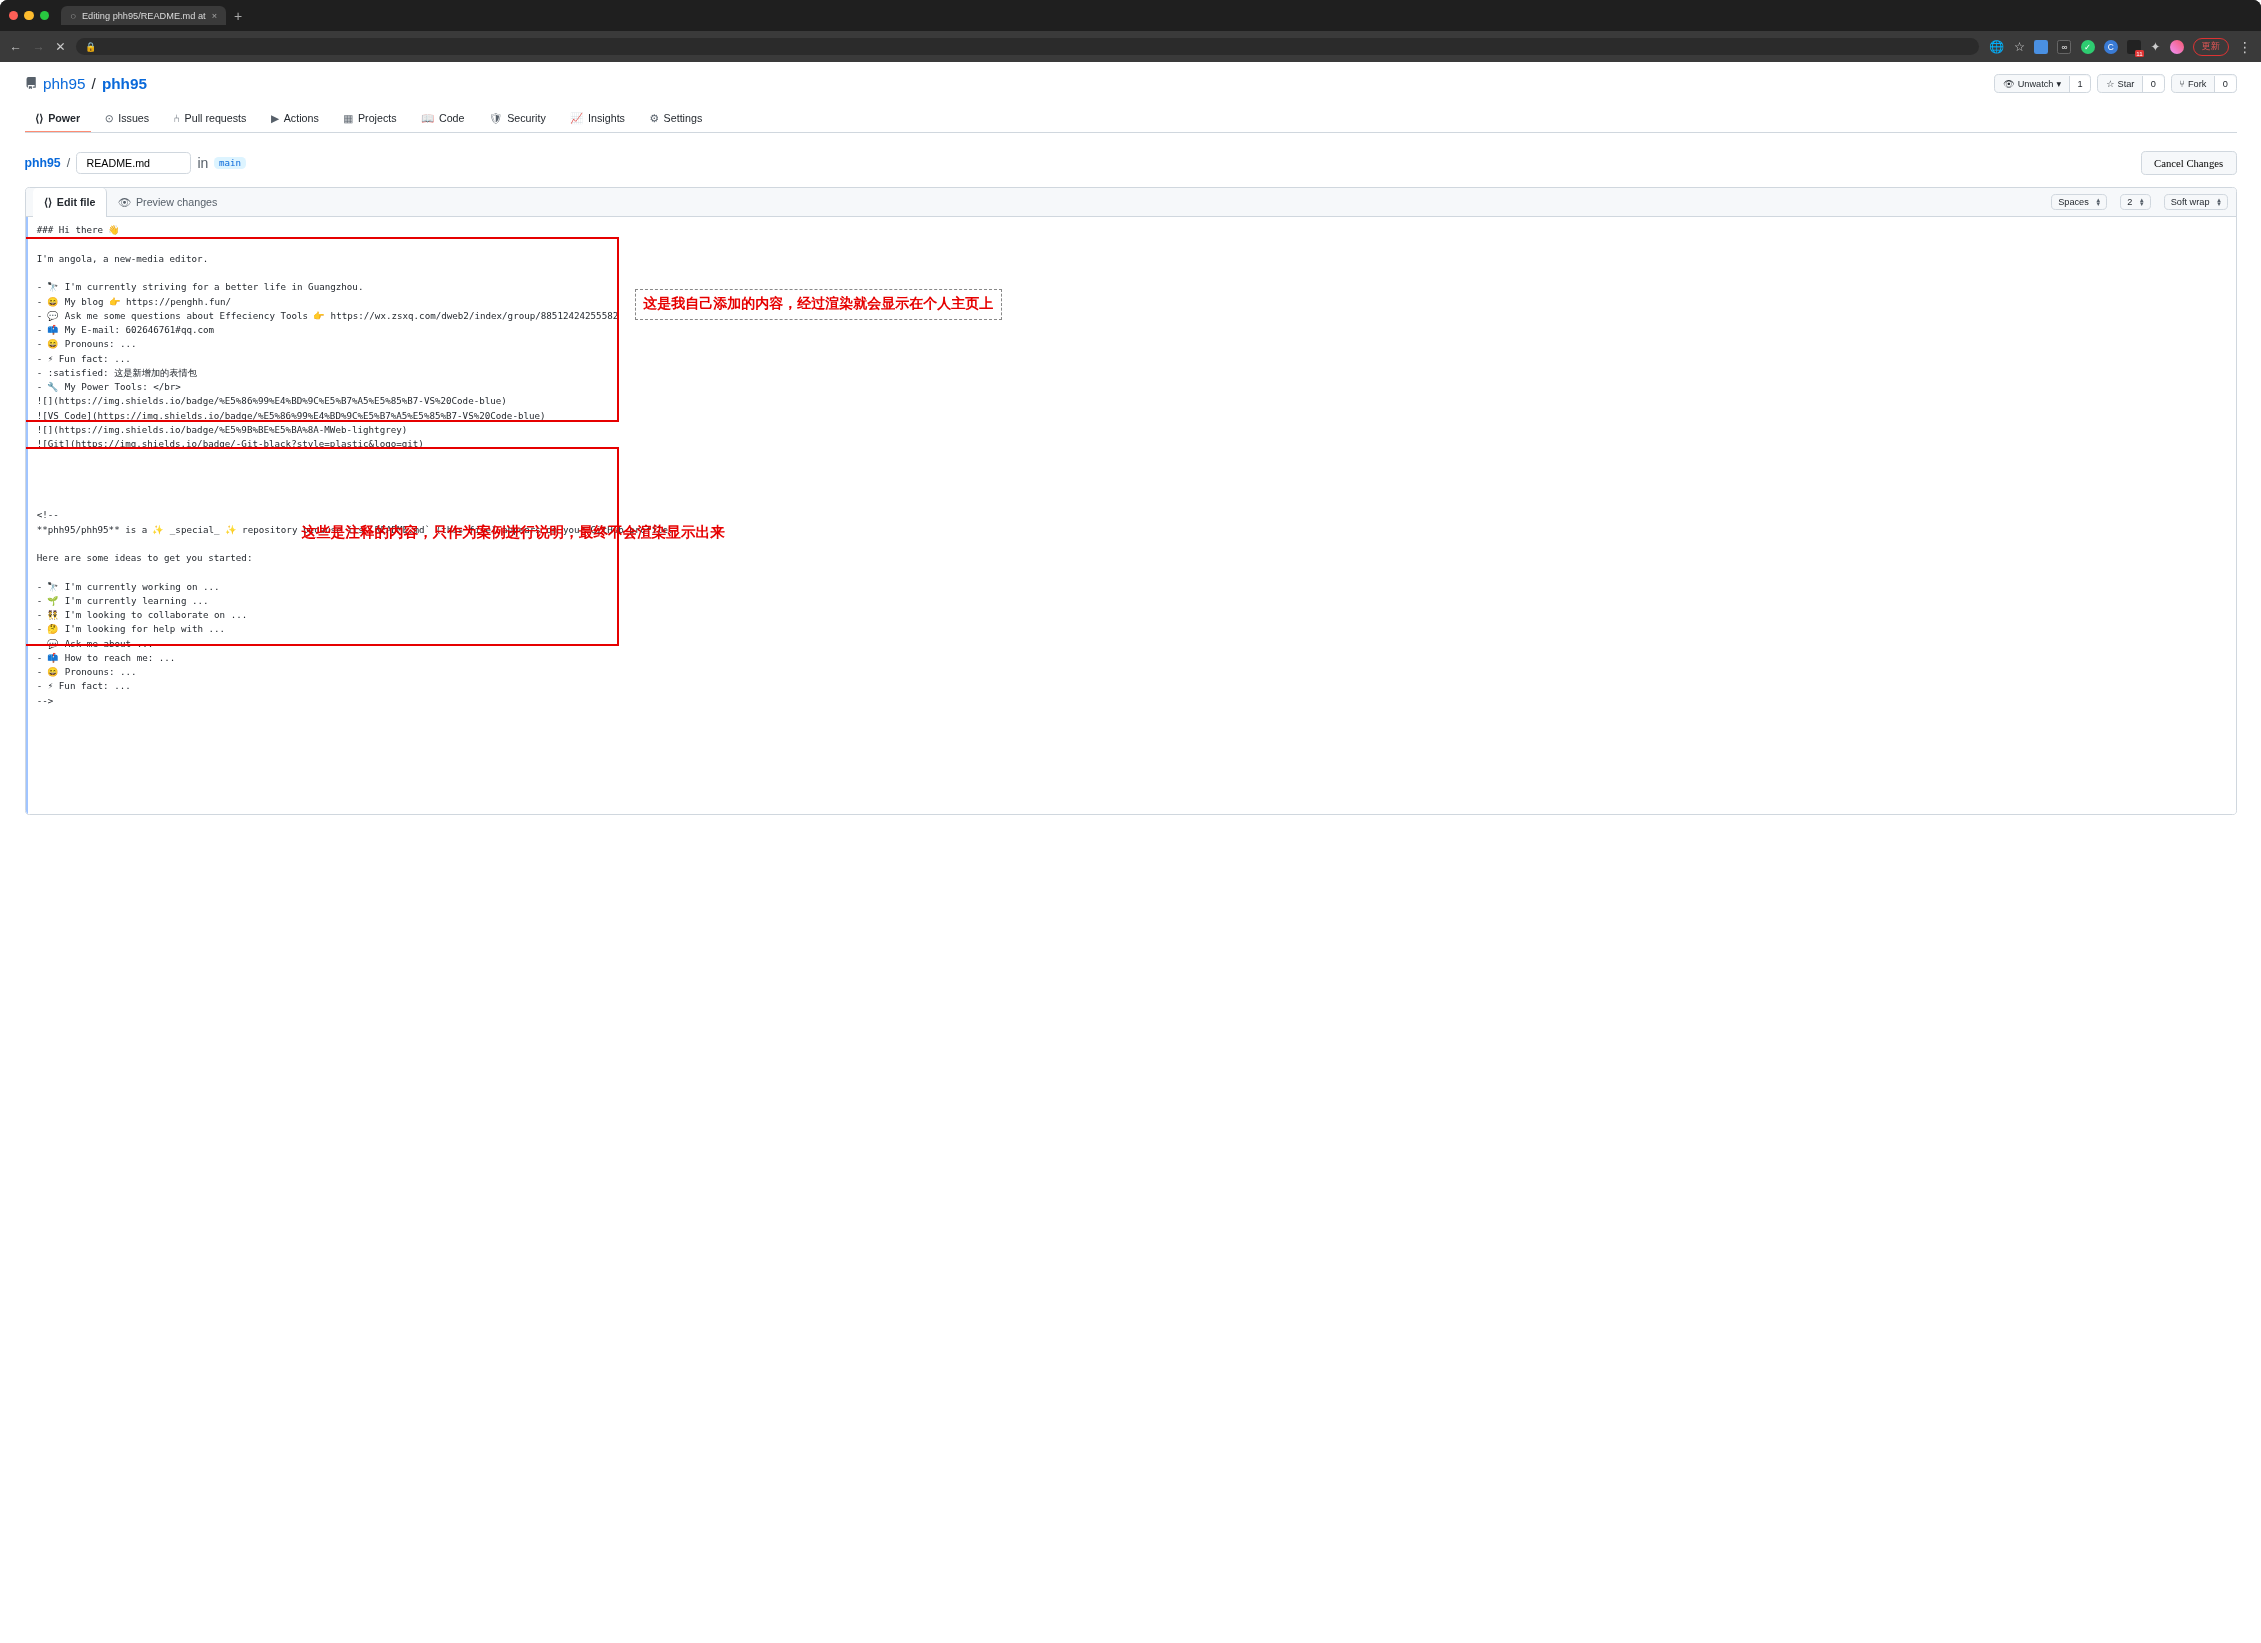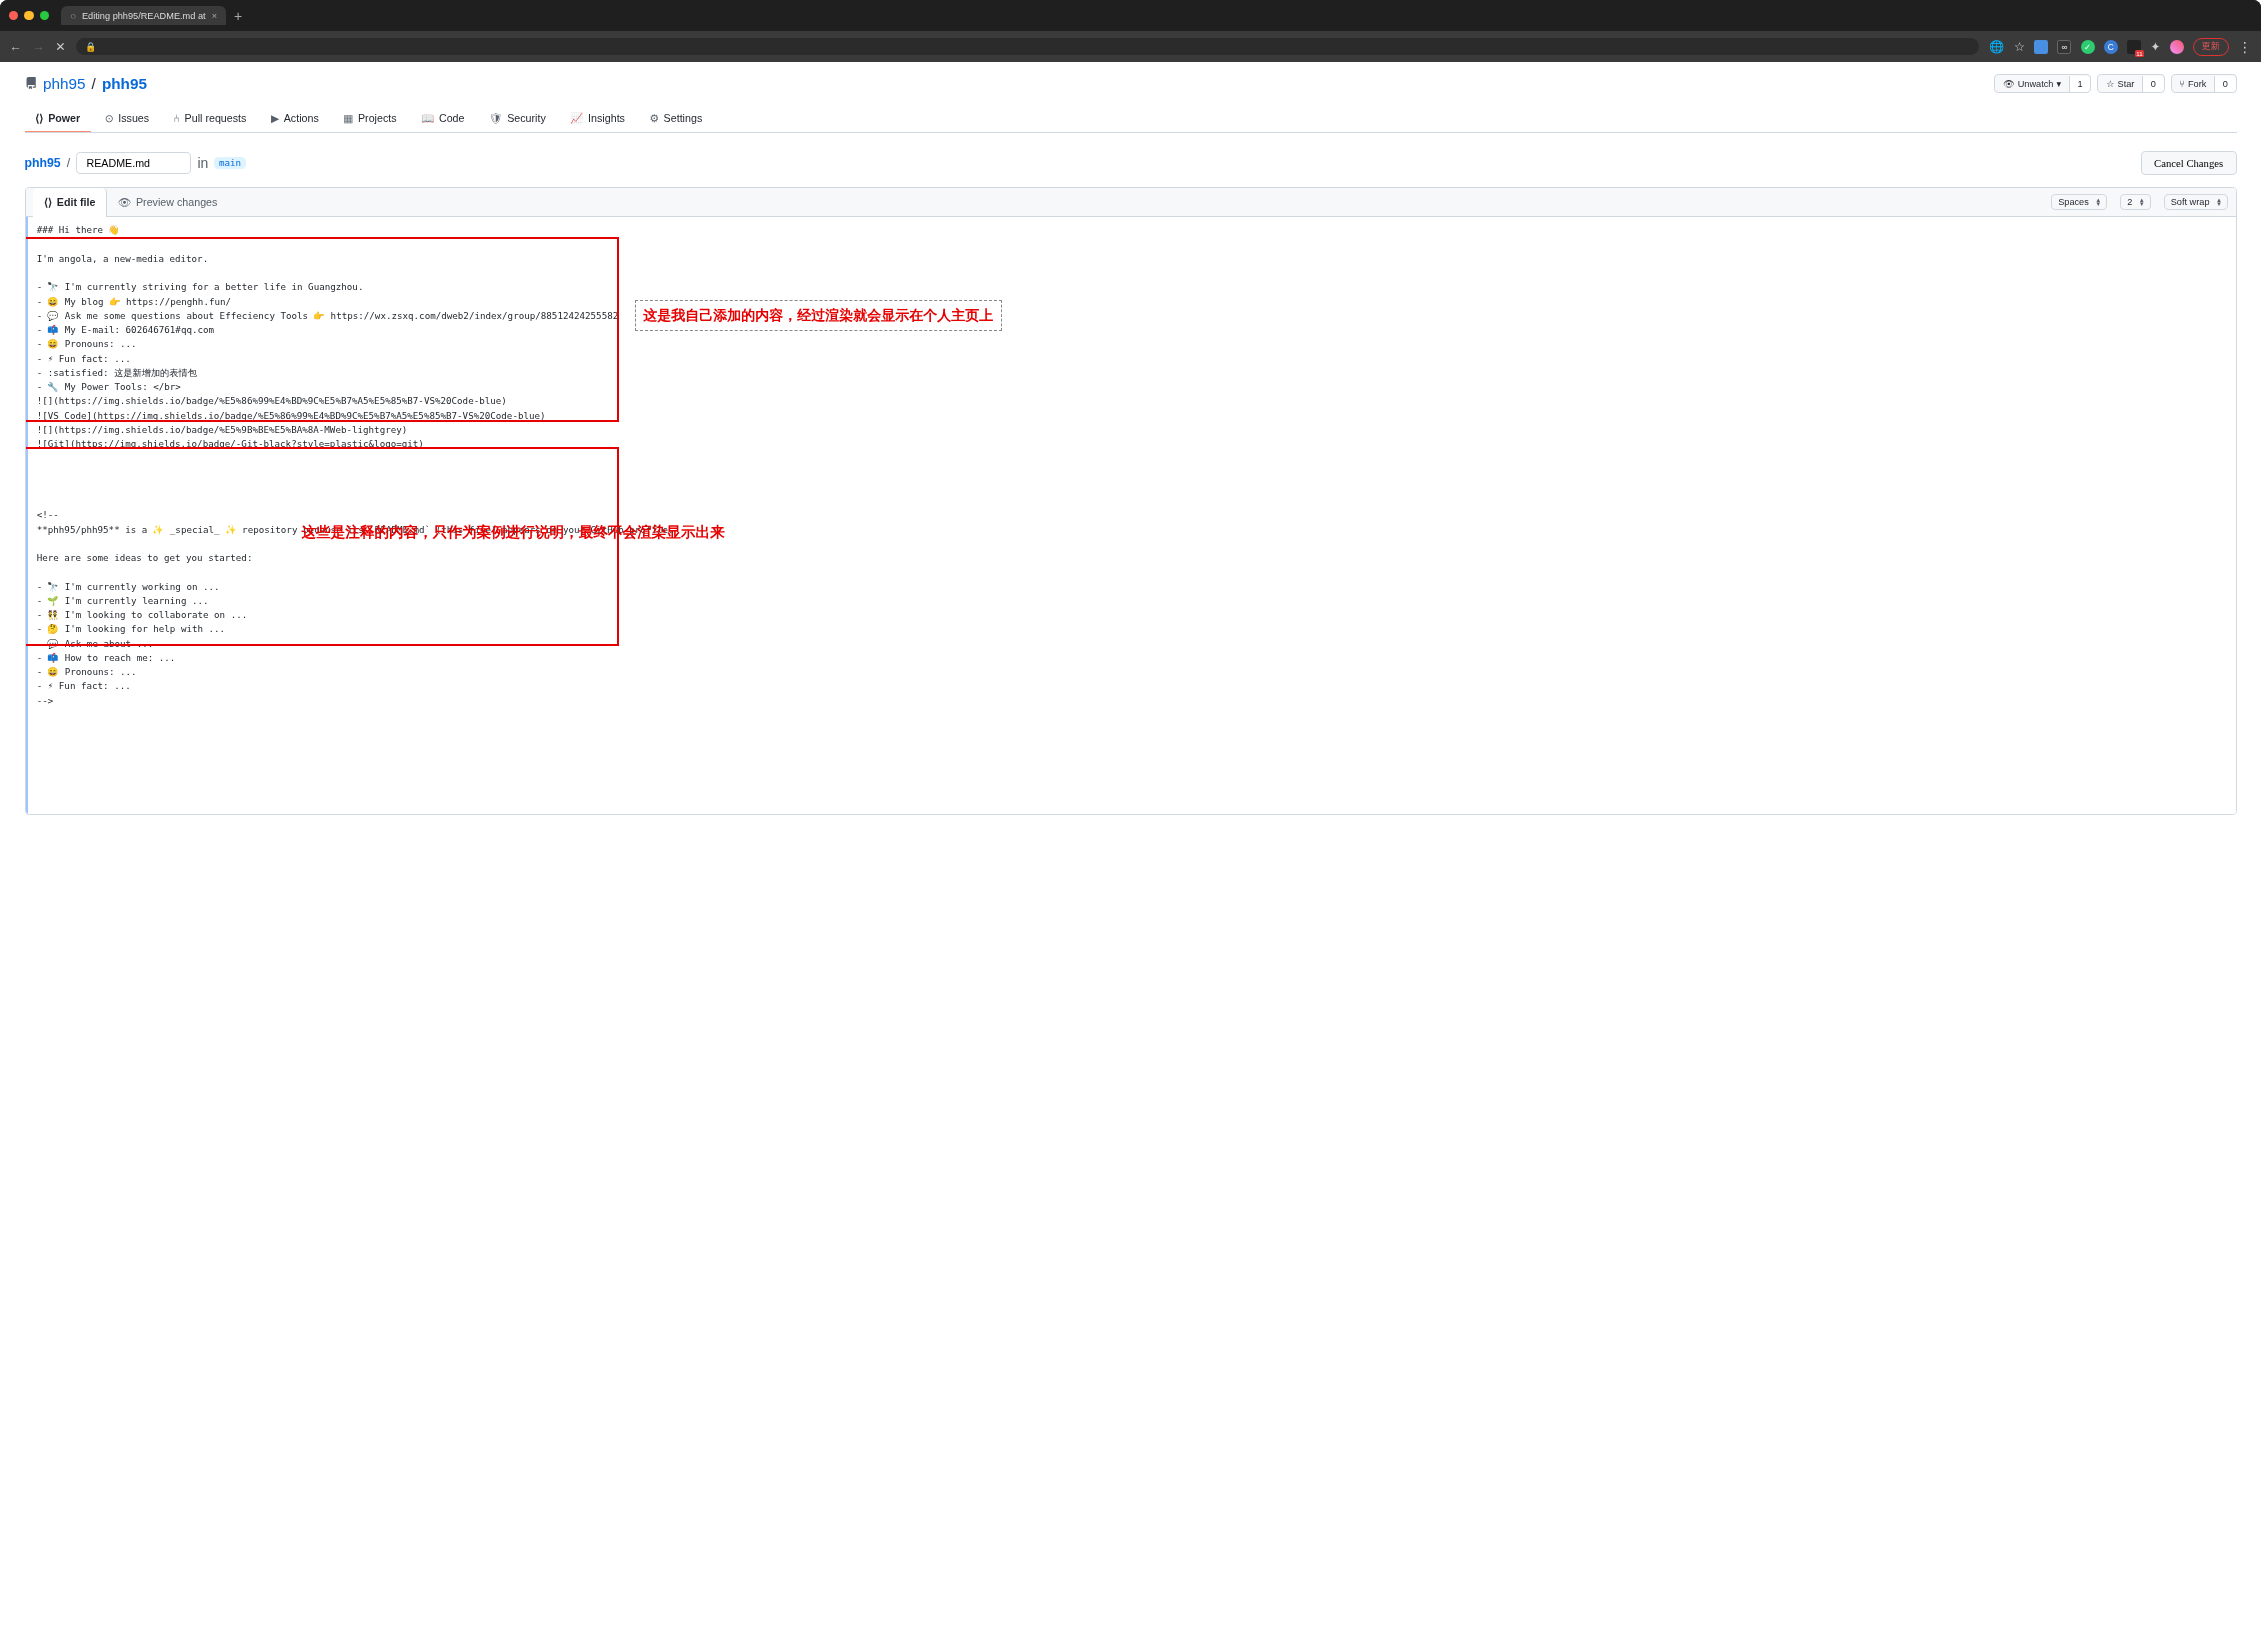--- a/index.html
+++ b/index.html
@@ -235,20 +235,20 @@
             </div>
           <div class="editor-select">
               <span>Soft wrap</span>
               <span class="sel-caret">▴<br>▾</span>
             </div>
         </div>
       </div>
       <div class="code-area" id="code-area"><div class="line">### Hi there 👋</div><div class="line">&nbsp;</div><div class="line">I'm angola, a new-media editor.</div><div class="line">&nbsp;</div><div class="line">- 🔭 I'm currently striving for a better life in Guangzhou.</div><div class="line">- 😄 My blog 👉 https://penghh.fun/</div><div class="line">- 💬 Ask me some questions about Effeciency Tools 👉 https://wx.zsxq.com/dweb2/index/group/88512424255582</div><div class="line">- 📫 My E-mail: 602646761#qq.com</div><div class="line">- 😄 Pronouns: ...</div><div class="line">- ⚡ Fun fact: ...</div><div class="line">- :satisfied: 这是新增加的表情包</div><div class="line">- 🔧 My Power Tools: &lt;/br&gt;</div><div class="line">![](https://img.shields.io/badge/%E5%86%99%E4%BD%9C%E5%B7%A5%E5%85%B7-VS%20Code-blue)</div><div class="line">![VS Code](https://img.shields.io/badge/%E5%86%99%E4%BD%9C%E5%B7%A5%E5%85%B7-VS%20Code-blue)</div><div class="line">![](https://img.shields.io/badge/%E5%9B%BE%E5%BA%8A-MWeb-lightgrey)</div><div class="line">![Git](https://img.shields.io/badge/-Git-black?style=plastic&amp;logo=git)</div><div class="line">&nbsp;</div><div class="line">&nbsp;</div><div class="line">&nbsp;</div><div class="line">&nbsp;</div><div class="line">&lt;!--</div><div class="line">**phh95/phh95** is a ✨ _special_ ✨ repository because its `README.md` (this file) appears on your GitHub profile.</div><div class="line">&nbsp;</div><div class="line">Here are some ideas to get you started:</div><div class="line">&nbsp;</div><div class="line">- 🔭 I'm currently working on ...</div><div class="line">- 🌱 I'm currently learning ...</div><div class="line">- 👯 I'm looking to collaborate on ...</div><div class="line">- 🤔 I'm looking for help with ...</div><div class="line">- 💬 Ask me about ...</div><div class="line">- 📫 How to reach me: ...</div><div class="line">- 😄 Pronouns: ...</div><div class="line">- ⚡ Fun fact: ...</div><div class="line">--&gt;</div>
         
         <div class="red-box" style="top:20px; left:-6.1px; width:598px; height:185px;"></div>
-        <div class="annot annot1" style="top:83px; left:607px;">这是我自己添加的内容，经过渲染就会显示在个人主页上</div>
+        <div class="annot annot1" style="top:72px; left:607px;font-family:Liberation Mono, monospace;">这是我自己添加的内容，经过渲染就会显示在个人主页上</div>
         <div class="red-box" style="top:230px; left:-6.1px; width:598px; height:199px;"></div>
         <div class="annot annot2" style="top:305px; left:274px;">这些是注释的内容，只作为案例进行说明，最终不会渲染显示出来</div>
       </div>
     </div>
   </div>
 </div>
 
 
 </body></html>

